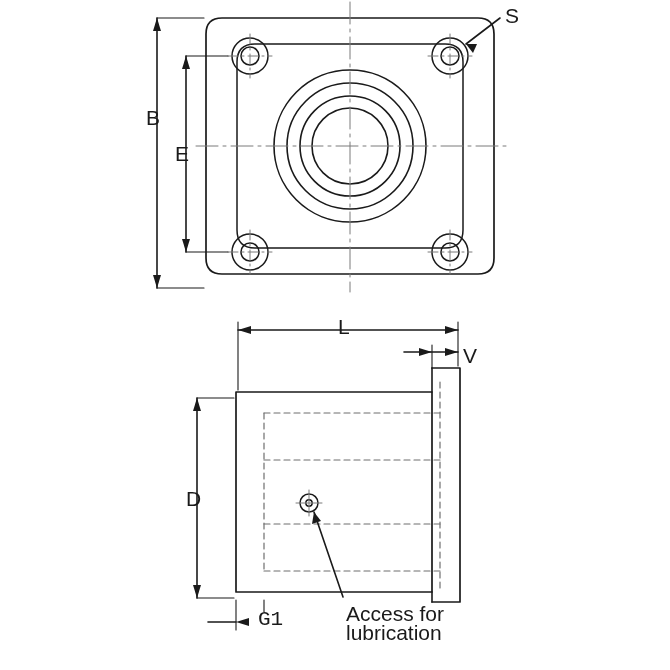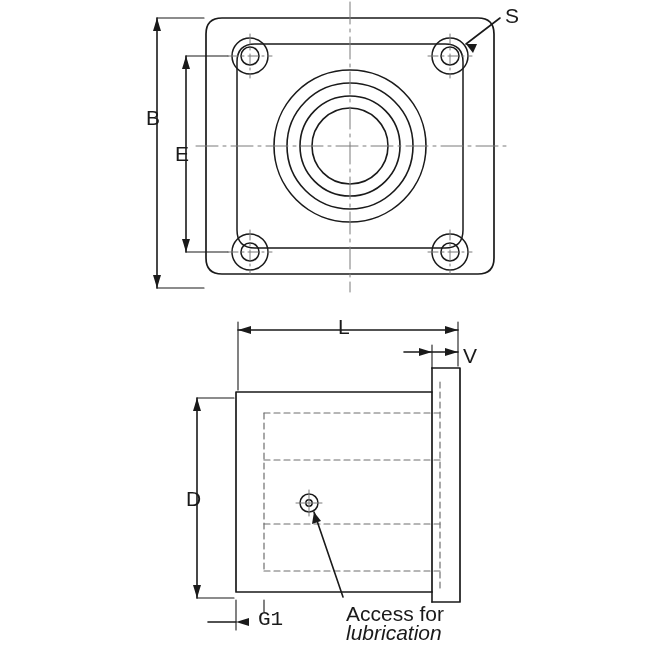--- a/index.html
+++ b/index.html
@@ -166,16 +166,16 @@
   <div class="lbl" style="left:505px; top:4px;">S</div>
   <div class="lbl" style="left:146px; top:106px;">B</div>
   <div class="lbl" style="left:175px; top:142px;">E</div>
   <div class="lbl" style="left:338px; top:315px;">L</div>
   <div class="lbl" style="left:463px; top:344px;">V</div>
   <div class="lbl" style="left:186px; top:487px;">D</div>
   <div class="lbl" style="left:258px; top:608px;font-family:Liberation Mono, monospace;">G1</div>
 
   <div style="position:absolute; left:346px; top:604px; line-height:19px;">
     <div class="lbl" style="position:static;">Access for</div>
-    <div class="lbl" style="position:static;font-style:italic;">lubrication</div>
+    <div class="lbl" style="position:static;">lubrication</div>
   </div>
 
 </div>
 
 </body></html>

